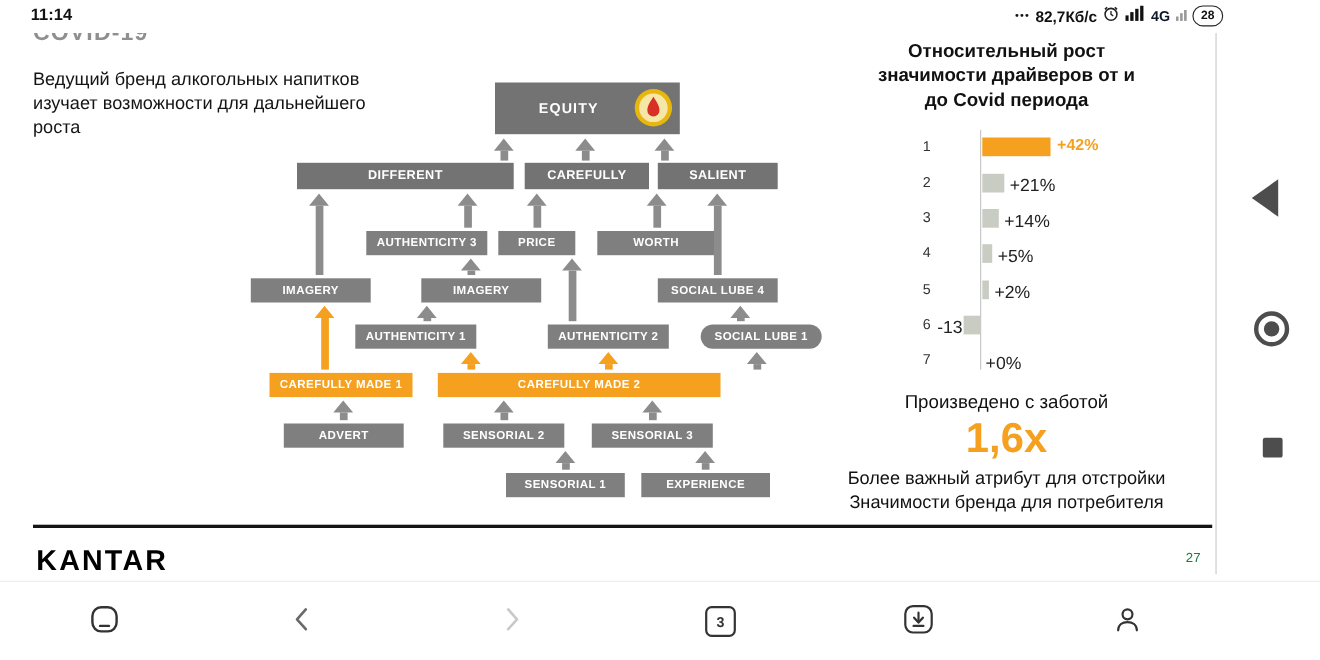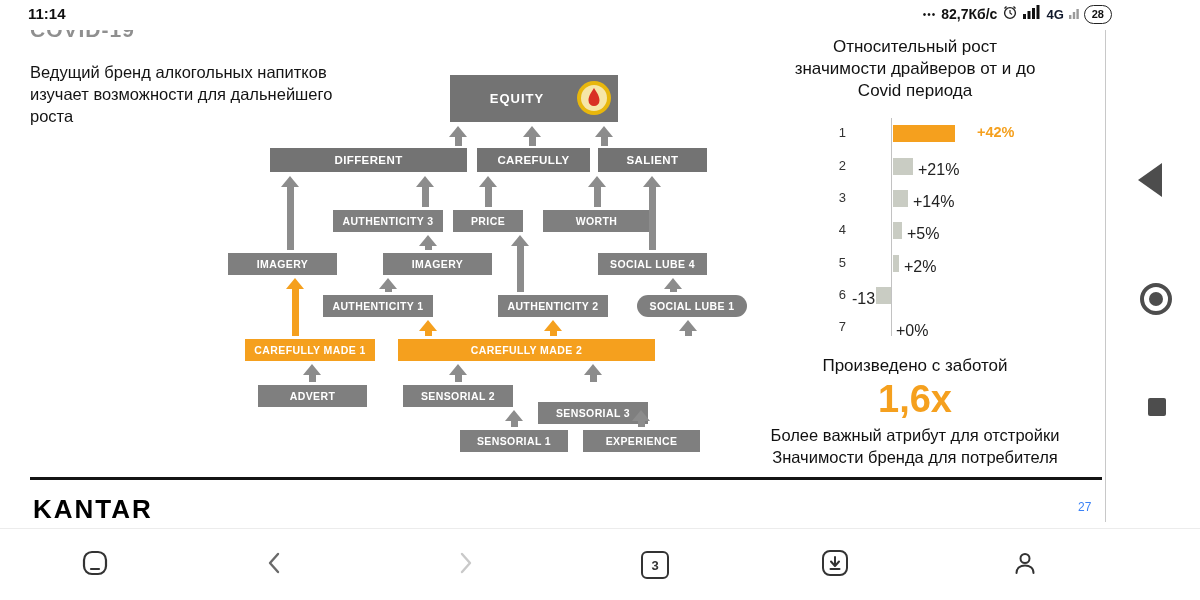--- a/index.html
+++ b/index.html
@@ -33,37 +33,37 @@
   .eqlogo{position:absolute;right:6px;top:5px;width:36px;height:36px;}
 
   
   .arr{position:absolute;width:18px;display:flex;flex-direction:column;align-items:center;}
   .arr .head{width:0;height:0;border-left:9px solid transparent;border-right:9px solid transparent;border-bottom:11px solid #8c8c8c;}
   .arr .stem{width:7px;background:#8c8c8c;flex:1;}
   .arr.orange .head{border-bottom-color:#F5A01E;}
   .arr.orange .stem{background:#F5A01E;}
 
   
-  .rp-title{position:absolute;left:790px;top:36px;width:250px;text-align:center;font-size:17px;font-weight:normal;color:#111;line-height:1.3;}
+  .rp-title{position:absolute;left:790px;top:36px;width:250px;text-align:center;font-size:17px;font-weight:bold;color:#111;line-height:1.3;}
   .chart{position:absolute;left:820px;top:116px;width:285px;height:228px;}
   .caxis{position:absolute;left:71px;top:2px;width:1px;height:218px;background:#c2c2c2;}
   .crow{position:absolute;left:0;width:100%;height:20px;}
   .crank{position:absolute;left:0;width:26px;text-align:right;font-size:13px;color:#333;top:1px;}
   .cbar{position:absolute;top:1px;height:17px;background:#C9CCC3;}
   .cbar.hl{background:#F5A01E;}
   .cval{position:absolute;top:4px;font-size:16px;color:#222;}
   .cval.hl{color:#F5A01E;font-weight:bold;font-size:14.5px;top:0;}
 
   .rp-caption{position:absolute;left:770px;top:356px;width:290px;text-align:center;font-size:17px;color:#111;}
   .rp-mult{position:absolute;left:770px;top:378px;width:290px;text-align:center;font-size:38px;font-weight:bold;color:#F5A01E;}
   .rp-foot{position:absolute;left:735px;width:360px;text-align:center;font-size:16.5px;color:#111;}
 
   .hrule{position:absolute;left:30px;top:477px;width:1072px;height:3px;background:#141414;}
   .kantar{position:absolute;left:33px;top:494px;font-size:26px;font-weight:bold;letter-spacing:2px;color:#000;}
-  .pagenum{position:absolute;left:1078px;top:500px;font-size:12px;color:#3b82f6;}
+  .pagenum{position:absolute;left:1078px;top:500px;font-size:12px;color:#15803d;}
 
   
   .tool-tri{position:absolute;left:1138px;top:163px;width:0;height:0;border-top:17px solid transparent;border-bottom:17px solid transparent;border-right:24px solid #4d4d4d;}
   .tool-circ{position:absolute;left:1140px;top:283px;width:24px;height:24px;border:4px solid #4d4d4d;border-radius:50%;}
   .tool-circ::after{content:"";position:absolute;left:5px;top:5px;width:14px;height:14px;border-radius:50%;background:#4d4d4d;}
   .tool-sq{position:absolute;left:1148px;top:398px;width:18px;height:18px;background:#4d4d4d;border-radius:2px;}
 
   
   .navbar{position:absolute;left:0;top:528px;width:1200px;height:72px;background:#fff;border-top:1px solid #ececec;}
   .navico{position:absolute;top:14px;width:44px;height:44px;display:flex;align-items:center;justify-content:center;cursor:pointer;}
@@ -137,21 +137,21 @@
 
 <div class="dbox grayb" style="left:323px;top:295px;width:110px;">AUTHENTICITY 1</div>
 <div class="dbox grayb" style="left:498px;top:295px;width:110px;">AUTHENTICITY 2</div>
 <div class="dbox grayb" style="left:637px;top:295px;width:110px;border-radius:11px;">SOCIAL LUBE 1</div>
 
 <div class="dbox orangeb" style="left:245px;top:339px;width:130px;">CAREFULLY MADE 1</div>
 <div class="dbox orangeb" style="left:398px;top:339px;width:257px;">CAREFULLY MADE 2</div>
 
 <div class="dbox grayb" style="left:258px;top:385px;width:109px;">ADVERT</div>
 <div class="dbox grayb" style="left:403px;top:385px;width:110px;">SENSORIAL 2</div>
-<div class="dbox grayb" style="left:538px;top:402px;width:110px;">SENSORIAL 3</div>
+<div class="dbox grayb" style="left:538px;top:385px;width:110px;">SENSORIAL 3</div>
 
 <div class="dbox grayb" style="left:460px;top:430px;width:108px;">SENSORIAL 1</div>
 <div class="dbox grayb" style="left:583px;top:430px;width:117px;">EXPERIENCE</div>
 
 <div class="arr" style="left:449px;top:126px;height:20px;">
     <div class="head"></div>
     <div class="stem"></div>
   </div>
 <div class="arr" style="left:523px;top:126px;height:20px;">
     <div class="head"></div>
@@ -240,21 +240,21 @@
   </div>
 
 <div class="rp-title">Относительный рост значимости драйверов от и до Covid периода</div>
 
 <div class="chart">
   <div class="caxis"></div>
 
   <div class="crow" style="top:8px">
     <span class="crank">1</span>
     <span class="cbar hl" style="left:73px;width:62px;"></span>
-    <span class="cval hl" style="left:157px;">+42%</span>
+    <span class="cval hl" style="left:141px;">+42%</span>
   </div>
   <div class="crow" style="top:41px">
     <span class="crank">2</span>
     <span class="cbar" style="left:73px;width:20px;"></span>
     <span class="cval" style="left:98px;">+21%</span>
   </div>
   <div class="crow" style="top:73px">
     <span class="crank">3</span>
     <span class="cbar" style="left:73px;width:15px;"></span>
     <span class="cval" style="left:93px;">+14%</span>

